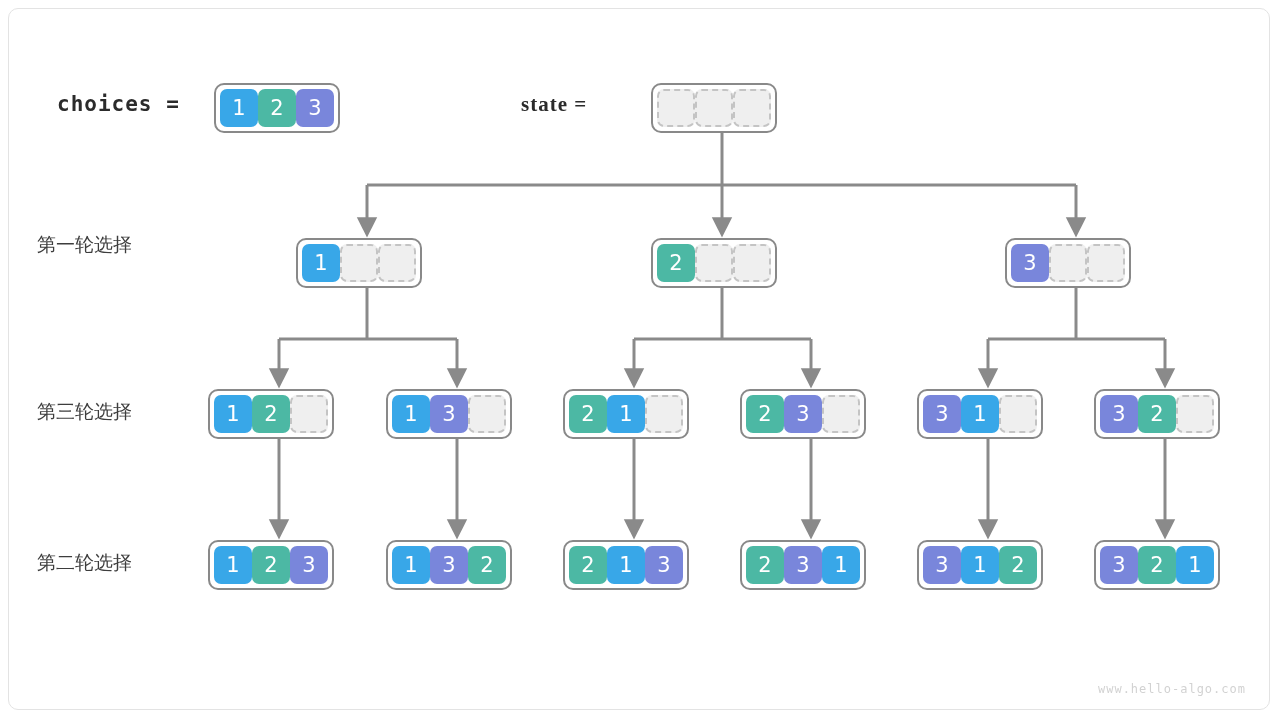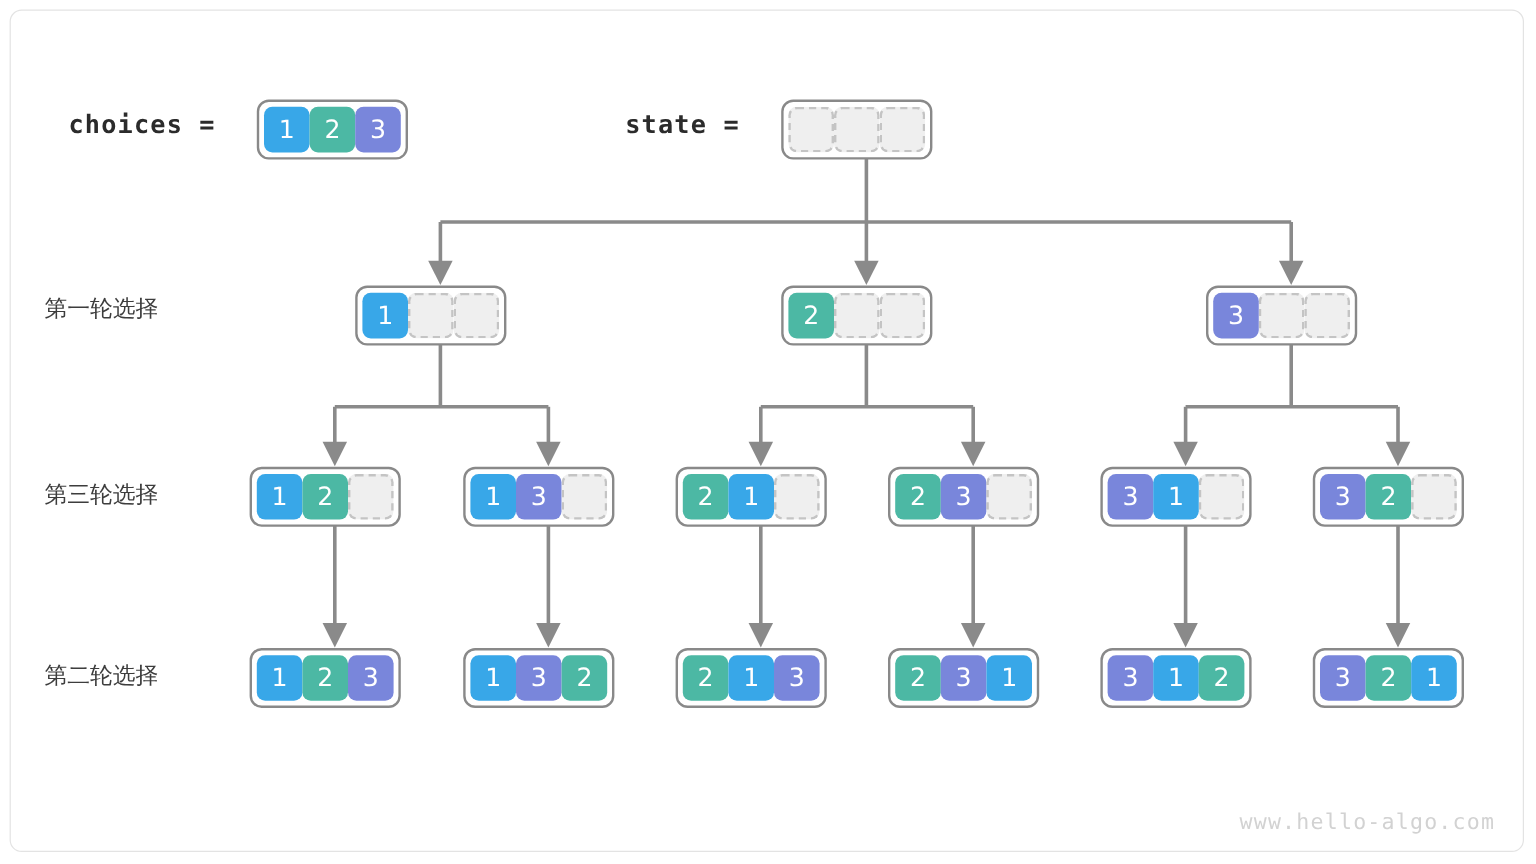--- a/index.html
+++ b/index.html
@@ -52,21 +52,21 @@
     font-family: "DejaVu Sans", "Liberation Sans", sans-serif;
     font-size: 19px;
     color: #3d3d3d;
     white-space: nowrap;
   }
   .watermark {
     position: absolute;
     right: 34px;
     bottom: 24px;
     font-family: "DejaVu Sans Mono", "Liberation Mono", monospace;
-    font-size: 18px;
+    font-size: 12px;
     color: #d2d2d2;
     letter-spacing: 1px;
     white-space: nowrap;
   }
 
   
   .array {
     position: absolute;
     display: flex;
     align-items: center;
@@ -136,34 +136,34 @@
       <path d="M279,436 L279,530" marker-end="url(#arrowhead)"></path>
       <path d="M457,436 L457,530" marker-end="url(#arrowhead)"></path>
       <path d="M634,436 L634,530" marker-end="url(#arrowhead)"></path>
       <path d="M811,436 L811,530" marker-end="url(#arrowhead)"></path>
       <path d="M988,436 L988,530" marker-end="url(#arrowhead)"></path>
       <path d="M1165,436 L1165,530" marker-end="url(#arrowhead)"></path>
     </g>
   </svg>
 
   <div class="mono-label" style="left:57px; top:92px;">choices  =</div>
-  <div class="mono-label" style="left:521px; top:92px;">state  =</div>
+  <div class="mono-label" style="left:521px; top:92px;font-family:Liberation Serif, serif;">state  =</div>
 
   <div class="array" id="arr-choices" style="left:214px; top:83px;">
       <div class="cell v1">1</div>
       <div class="cell v2">2</div>
       <div class="cell v3">3</div>
     </div>
   <div class="array" id="arr-state" style="left:651px; top:83px;">
       <div class="cell empty"></div>
       <div class="cell empty"></div>
       <div class="cell empty"></div>
     </div>
 
-  <div class="row-label" style="left:37px; top:244px;">第一轮选择</div>
+  <div class="row-label" style="left:37px; top:232px;">第一轮选择</div>
   <div class="row-label" style="left:37px; top:399px;">第三轮选择</div>
   <div class="row-label" style="left:37px; top:550px;">第二轮选择</div>
 
   <div class="array" id="l1-0" style="left:296px; top:238px;">
       <div class="cell v1">1</div>
       <div class="cell empty"></div>
       <div class="cell empty"></div>
     </div>
   <div class="array" id="l1-1" style="left:651px; top:238px;">
       <div class="cell v2">2</div>

